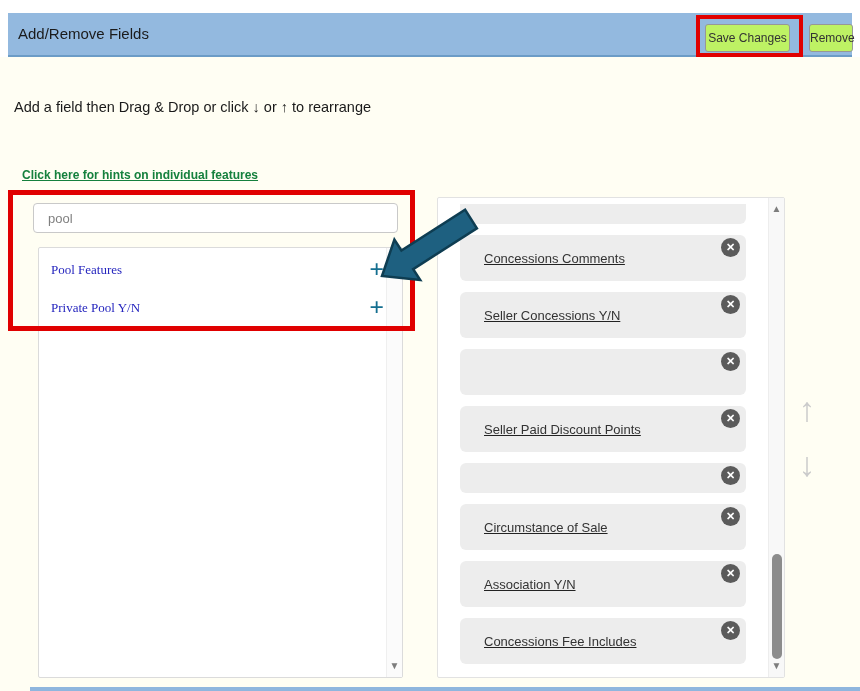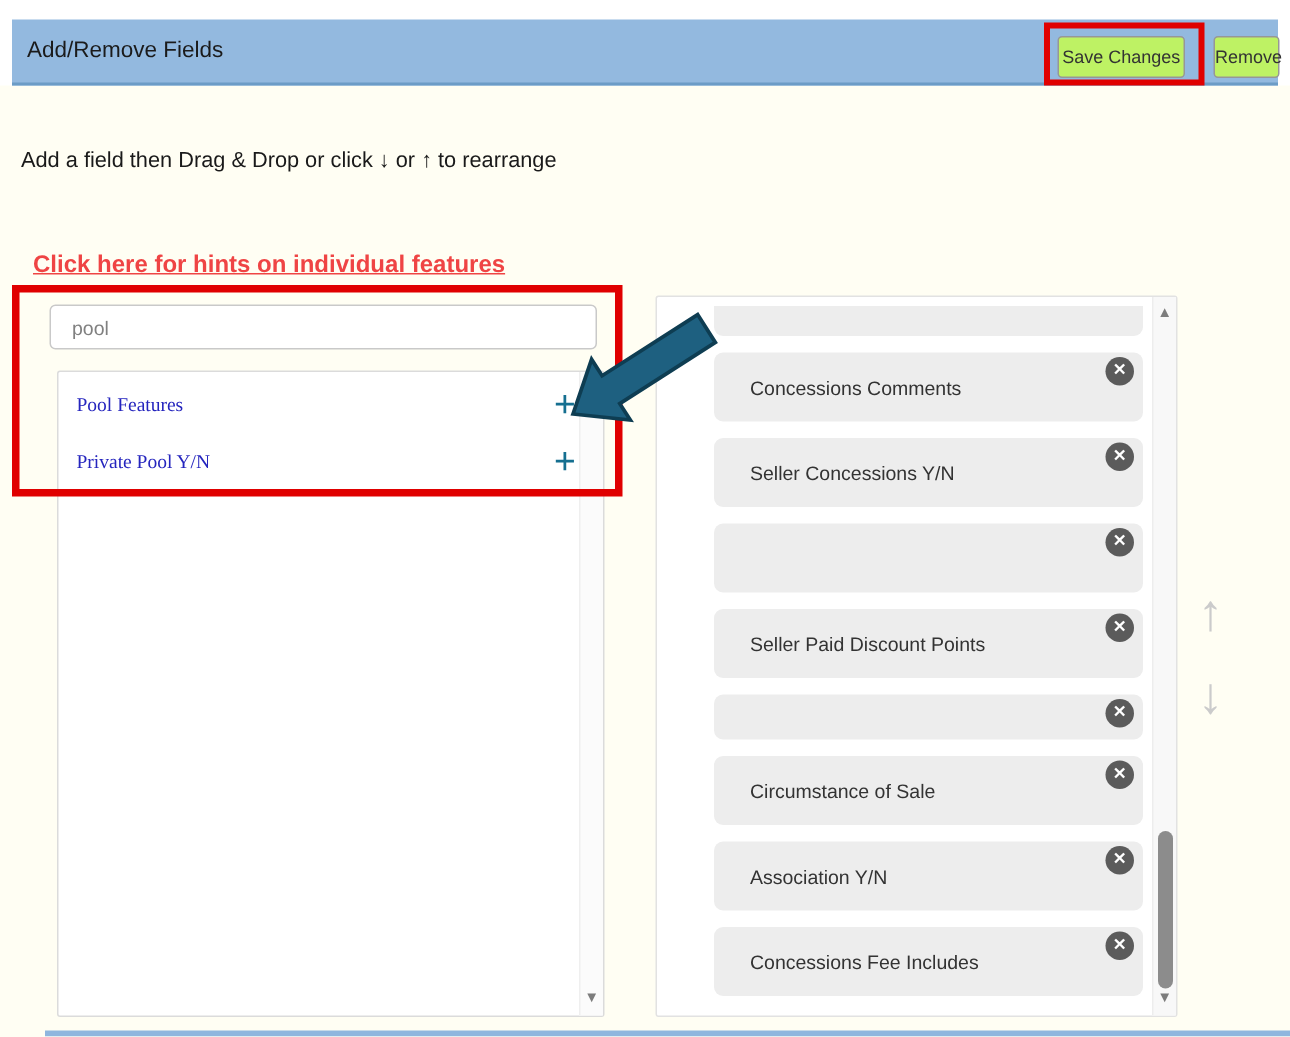--- a/index.html
+++ b/index.html
@@ -29,22 +29,22 @@
   .annot-box { position: absolute; border: 4px solid #E00000; pointer-events: none; z-index: 50; }
   .annot-save { left: 696px; top: 15px; width: 107px; height: 42px; }
   .annot-search { left: 8px; top: 190px; width: 407px; height: 141px; border-width: 5px; }
 
   
   .instructions { position: absolute; left: 14px; top: 77px; width: 560px; margin-top: 22px; }
   .instructions-heading { font-size: 14.5px; color: #1a1a1a; }
   .instructions-list { margin-top: 4px; padding-left: 26px; list-style: disc; }
   .instructions-list li { font-size: 12.5px; line-height: 17px; color: #222; }
   .hints-link {
-    position: absolute; left: 22px; top: 168px; font-size: 16px; font-weight: bold;
-    color: #ef4444; text-decoration: underline; cursor: pointer;
+    position: absolute; left: 22px; top: 168px; font-size: 12px; font-weight: bold;
+    color: #15803d; text-decoration: underline; cursor: pointer;
   }
 
   
   .search-input {
     position: absolute; left: 33px; top: 203px; width: 365px; height: 30px;
     border: 1px solid #C9C9C9; border-radius: 4px; background: #fff;
     padding-left: 14px; font-size: 13px; color: #808080;
     font-family: "Liberation Sans", sans-serif; outline: none;
   }
 
@@ -66,21 +66,21 @@
   }
   .scroll-arrow { position: absolute; left: 0; width: 15px; text-align: center; font-size: 10px; color: #7D7D7D; cursor: pointer; }
   .arr-bottom { bottom: 6px; }
   .arr-top { top: 5px; }
 
   
   .right-panel {
     position: absolute; left: 437px; top: 197px; width: 348px; height: 481px;
     background: #FFFFFF; border: 1px solid #E2E2E2; border-radius: 2px;
   }
-  .chips-viewport { position: absolute; top: 6px; left: 38px; width: 286px; bottom: 5px; overflow: hidden; }
+  .chips-viewport { position: absolute; top: 6px; left: 22px; width: 286px; bottom: 5px; overflow: hidden; text-decoration: underline; }
   .chip {
     position: relative; height: 46px; margin-bottom: 11px; background: #EDEDED;
     border-radius: 6px; display: flex; align-items: center; padding-left: 24px; cursor: grab;
   }
   .chip.clipped { margin-top: -26px; }
   .chip.short { height: 30px; }
   .chip-label { font-size: 13px; color: #333; }
   .chip-x {
     position: absolute; top: 3px; right: 6px; width: 19px; height: 19px; border-radius: 50%;
     background: #5B5B5B; color: #fff; font-size: 11px; font-weight: bold;

